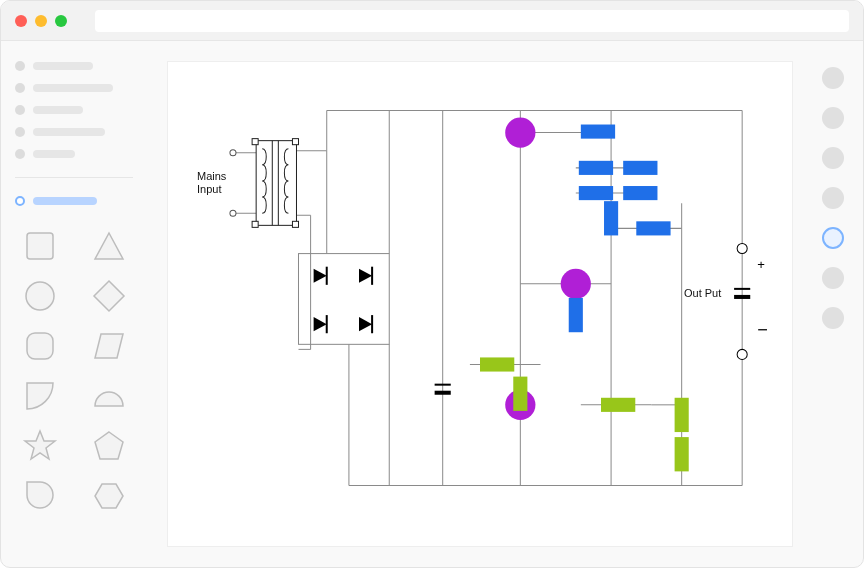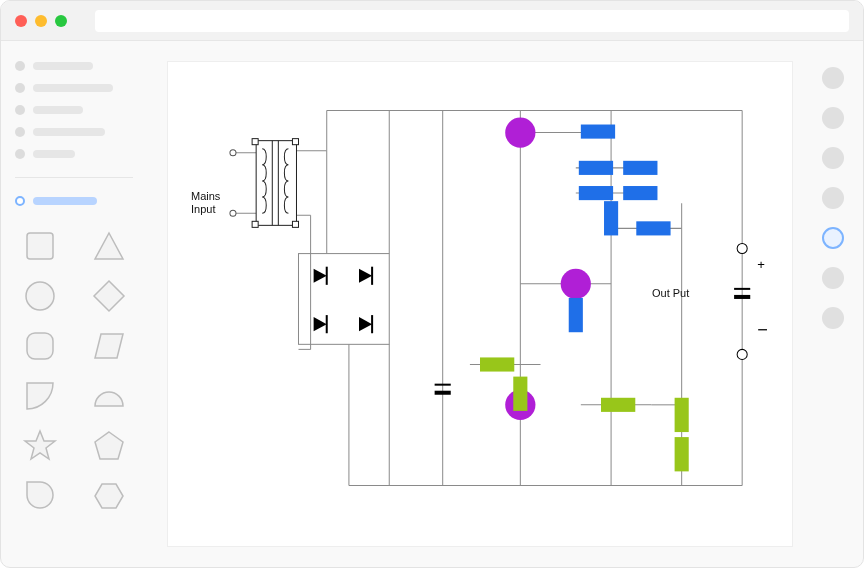--- a/index.html
+++ b/index.html
@@ -277,23 +277,23 @@
               <circle cx="560" cy="185" r="5" fill="#fff" stroke="#000"></circle>
               <text x="575" y="205" font-size="13">+</text>
               <circle cx="560" cy="290" r="5" fill="#fff" stroke="#000"></circle>
               <text x="575" y="272" font-size="18">−</text>
             </g>
 
             <circle cx="55" cy="90" r="3" fill="#fff" stroke="#555"></circle>
             <circle cx="55" cy="150" r="3" fill="#fff" stroke="#555"></circle>
           </svg>
 
-          <div class="lbl" style="left:23px; top:108px;margin-top:20px;"><span style="white-space:pre-line;">Mains
+          <div class="lbl" style="left:29px; top:108px;"><span style="white-space:pre-line;">Mains
 Input</span></div>
-          <div class="lbl" style="left:484px; top:225px;"><span>Out Put</span></div>
+          <div class="lbl" style="left:516px; top:225px;"><span>Out Put</span></div>
         </div>
       </div>
     </div>
 
     <div class="right-panel" id="right-panel">
         <div class="tool-dot"></div>
         <div class="tool-dot"></div>
         <div class="tool-dot"></div>
         <div class="tool-dot"></div>
         <div class="tool-dot active"></div>

